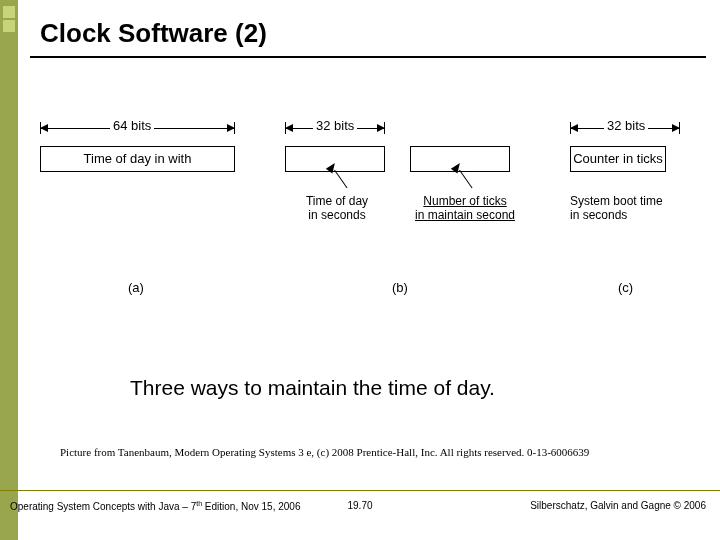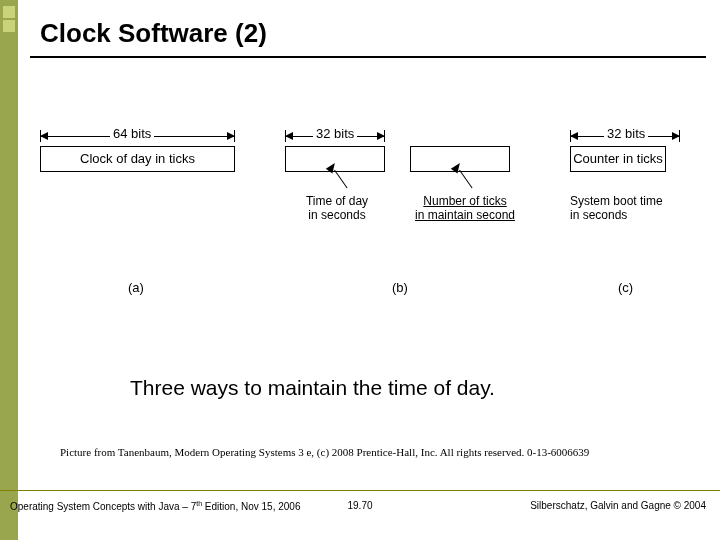--- a/index.html
+++ b/index.html
@@ -5,21 +5,21 @@
   * { box-sizing: border-box; margin: 0; padding: 0; }
   html, body { width: 720px; height: 540px; font-family: Arial, Helvetica, sans-serif; background: #fff; color: #000; }
   .page { position: relative; width: 720px; height: 540px; }
   .sidebar { position: absolute; left: 0; top: 0; width: 18px; height: 540px; background: #99a64d; }
   .sq { position: absolute; left: 3px; width: 12px; height: 12px; background: #c9d37a; }
   .sq1 { top: 6px; }
   .sq2 { top: 20px; }
   .title { position: absolute; left: 40px; top: 18px; font-size: 26px; font-weight: bold; }
   .hr { position: absolute; left: 30px; right: 14px; top: 56px; height: 2px; background: #000; }
   .figure { position: absolute; left: 30px; top: 120px; width: 670px; height: 200px; font-family: Arial, sans-serif; font-size: 13px; color: #000; }
-  .dim { position: absolute; top: 8px; height: 18px; }
+  .dim { position: absolute; top: 0; height: 18px; }
   .dim .bar { position: absolute; left: 0; right: 0; top: 8px; height: 1px; background: #000; }
   .dim .tick { position: absolute; top: 2px; width: 1px; height: 12px; background: #000; }
   .dim .ah { position: absolute; top: 4px; width: 0; height: 0; border-top: 4px solid transparent; border-bottom: 4px solid transparent; }
   .dim .al { left: 0; border-right: 8px solid #000; }
   .dim .ar { right: 0; border-left: 8px solid #000; }
   .dim .lbl { position: absolute; top: -2px; text-align: center; background: #fff; padding: 0 3px; }
   .box { position: absolute; top: 26px; height: 26px; border: 1px solid #000; background: #fff; text-align: center; line-height: 24px; font-size: 13px; }
   .ptr { position: absolute; width: 0; height: 0; border-left: 4px solid transparent; border-right: 4px solid transparent; border-bottom: 10px solid #000; }
   .ptr-line { position: absolute; width: 1px; background: #000; }
   .caption { position: absolute; font-size: 12px; text-align: center; line-height: 1.2; }
@@ -47,21 +47,21 @@
   <div class="figure">
 
     <div class="dim" style="left:10px; width:195px;">
       <div class="tick" style="left:0"></div>
       <div class="bar"></div>
       <div class="ah al"></div>
       <div class="ah ar"></div>
       <div class="tick" style="right:0"></div>
       <div class="lbl" style="left:70px;">64 bits</div>
     </div>
-    <div class="box" style="left:10px; width:195px;">Clock of day in ticks</div>
+    <div class="box" style="left:10px; width:195px;">Time of day in with</div>
     <div class="sub" style="left:98px; top:160px;">(a)</div>
 
     <div class="dim" style="left:255px; width:100px;">
       <div class="tick" style="left:0"></div>
       <div class="bar"></div>
       <div class="ah al"></div>
       <div class="ah ar"></div>
       <div class="tick" style="right:0"></div>
       <div class="lbl" style="left:28px;">32 bits</div>
     </div>
@@ -100,14 +100,14 @@
   </div>
 
   <div class="main-caption">Three ways to maintain the time of day.</div>
   <div class="cite">Picture from Tanenbaum, Modern Operating Systems 3 e, (c) 2008 Prentice-Hall, Inc. All rights reserved. 0-13-6006639</div>
 
   <div class="foot-hr"></div>
   <div class="foot-left">
     <span>Operating System Concepts with Java – 7</span><sup>th</sup><span> Edition, Nov 15, 2006</span>
   </div>
   <div class="foot-mid">19.70</div>
-  <div class="foot-right">Silberschatz, Galvin and Gagne © 2004</div>
+  <div class="foot-right">Silberschatz, Galvin and Gagne © 2006</div>
 </div>
 
 </body></html>

